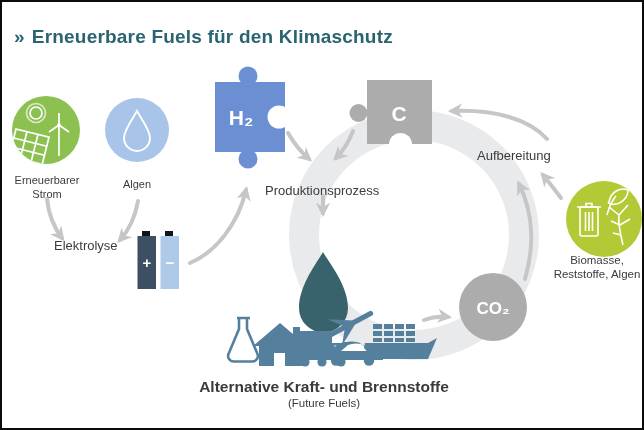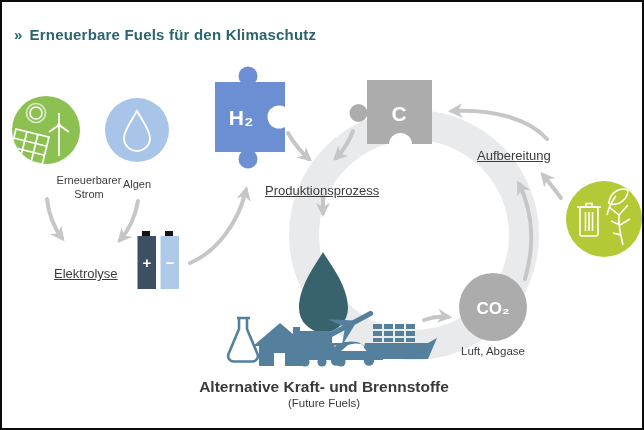--- a/index.html
+++ b/index.html
@@ -7,30 +7,30 @@
     position:relative;
     width:644px;height:430px;
     background:#ffffff;
     border:2px solid #0b0b0b;
     box-sizing:border-box;
     overflow:hidden;
     font-family:"Liberation Sans","DejaVu Sans",sans-serif;
   }
   .title{
     position:absolute;left:12px;top:24px;
-    font-size:15px;font-weight:bold;color:#2A6470;
+    font-size:19px;font-weight:bold;color:#2A6470;
     letter-spacing:0.2px;white-space:nowrap;
   }
   .title .chev{margin-right:7px;}
   .label{
     position:absolute;color:#3C3C3C;
     font-size:11px;line-height:1.25;
     white-space:pre-line;text-align:center;
   }
-  .lab-md{font-size:13px;white-space:nowrap;text-align:left;text-decoration:underline;}
+  .lab-md{font-size:13px;white-space:nowrap;text-align:left;}
   .fuels-title{
     position:absolute;left:0;width:644px;top:376px;
     text-align:center;font-size:15.5px;font-weight:bold;color:#3A3A3A;
   }
   .fuels-sub{
     position:absolute;left:0;width:644px;top:395px;
     text-align:center;font-size:11.5px;color:#3A3A3A;
   }
   svg{position:absolute;left:0;top:0;}
   svg text{font-family:"Liberation Sans","DejaVu Sans",sans-serif;font-weight:bold;fill:#ffffff;}
@@ -187,23 +187,24 @@
         <path d="M605,213 q3,-12 9,-19"></path>
         <path d="M621,243 C618,231 616,222 617,213 M617,213 L607,205 M617,213 L626,203 M618,223 L609,219 M618,223 L628,217 M619,233 L611,231"></path>
       </g>
     </g>
   </svg>
 
   <div class="title">
     <span class="chev">»</span><span>Erneuerbare Fuels für den Klimaschutz</span>
   </div>
 
-  <div class="label" style="left:-1px;top:172px;width:92px;padding-left:42px;">Erneuerbarer
+  <div class="label" style="left:-1px;top:172px;width:92px;">Erneuerbarer
 Strom</div>
   <div class="label" style="left:95px;top:176px;width:80px;">Algen</div>
-  <div class="label lab-md" style="left:52px;top:264px;text-align:right;">Elektrolyse</div>
+  <div class="label lab-md" style="left:52px;top:236px;text-align:right;">Elektrolyse</div>
   <div class="label lab-md" style="left:263px;top:181px;">Produktionsprozess</div>
   <div class="label lab-md" style="left:475px;top:146px;">Aufbereitung</div>
-  <div class="label" style="left:446px;top:342px;width:90px;font-size:11.5px;">Luft, Abgase</div>
+  <div class="label" style="left:548px;top:251px;width:94px;font-size:11.5px;">Biomasse,
+Reststoffe, Algen</div>
   <div class="fuels-title">Alternative Kraft- und Brennstoffe</div>
   <div class="fuels-sub">(Future Fuels)</div>
 
 </div>
 
 </body></html>

